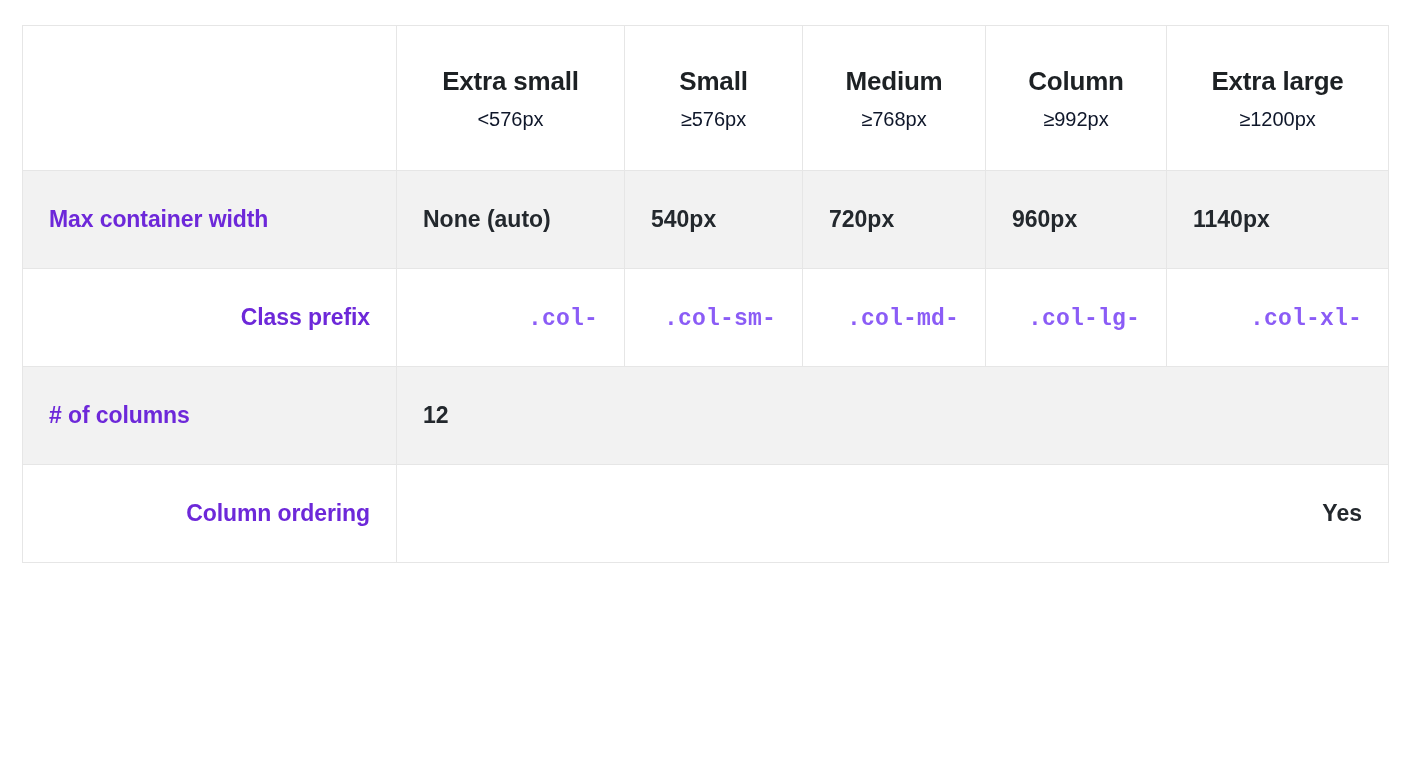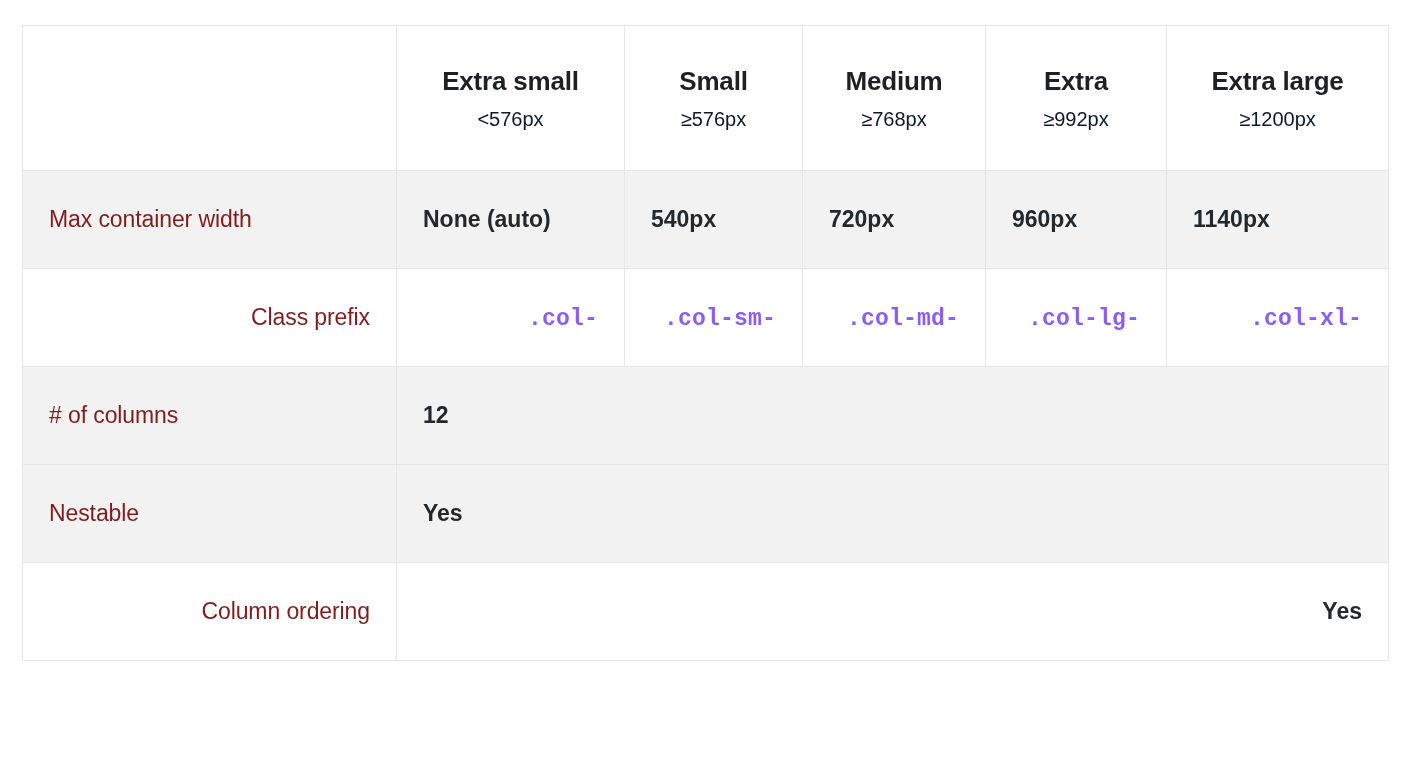--- a/index.html
+++ b/index.html
@@ -82,22 +82,22 @@
   tbody tr { height: 98px; }
   tbody td, tbody th {
     border: 1px solid #e6e6e6;
     padding: 0 26px;
     vertical-align: middle;
     box-sizing: border-box;
   }
   tbody th.row-label {
     text-align: left;
     font-size: 23px;
-    font-weight: normal;
-    color: #7f1d1d;
+    font-weight: bold;
+    color: #6d28d9;
     letter-spacing: -0.1px;
     border-left: none;
     margin-left: 48px;
   }
   tbody td.val {
     text-align: left;
     font-size: 23px;
     font-weight: bold;
     color: #23282d;
   }
@@ -145,21 +145,21 @@
             <span class="bp-name">Small</span>
             <span class="bp-range">≥576px</span>
           </th>
 
           <th class="bp-head">
             <span class="bp-name">Medium</span>
             <span class="bp-range">≥768px</span>
           </th>
 
           <th class="bp-head">
-            <span class="bp-name">Extra</span>
+            <span class="bp-name">Column</span>
             <span class="bp-range">≥992px</span>
           </th>
 
           <th class="bp-head">
             <span class="bp-name">Extra large</span>
             <span class="bp-range">≥1200px</span>
           </th>
         </tr>
       </thead>
 
@@ -192,24 +192,20 @@
             <code class="code-prefix">.col-xl-</code>
           </td>
         </tr>
 
         <tr class="striped">
           <th class="row-label"># of columns</th>
           <td class="val val-last" colspan="5">12</td>
         </tr>
 
 
-        <tr class="striped">
-          <th class="row-label">Nestable</th>
-          <td class="val val-last" colspan="5">Yes</td>
-        </tr>
 
         <tr class="plain">
           <th class="row-label">Column ordering</th>
           <td class="val val-last" colspan="5">Yes</td>
         </tr>
 
       </tbody>
     </table>
   </div>
 </div>

